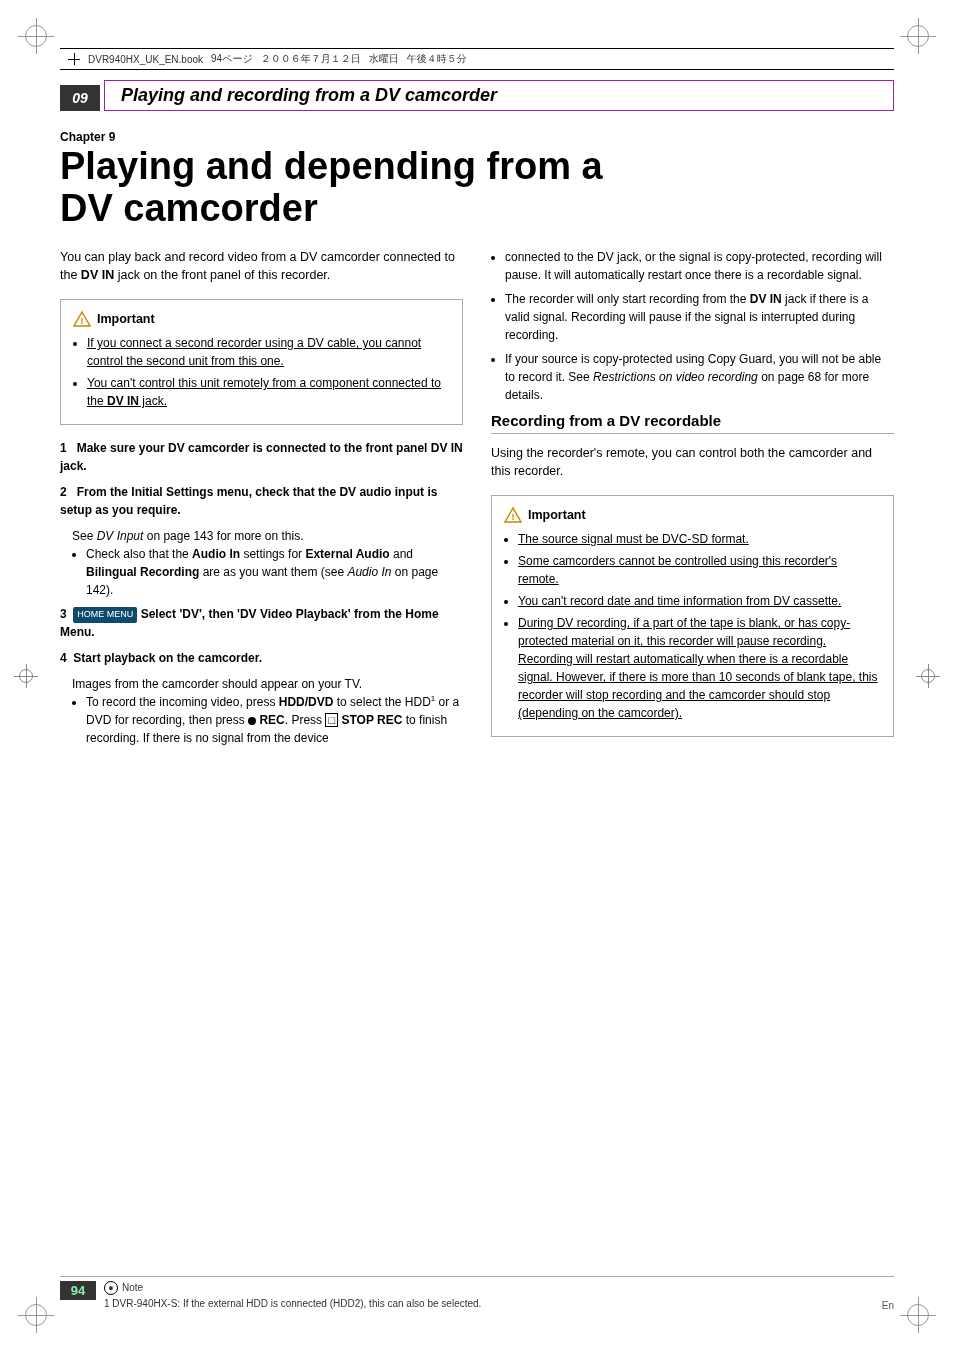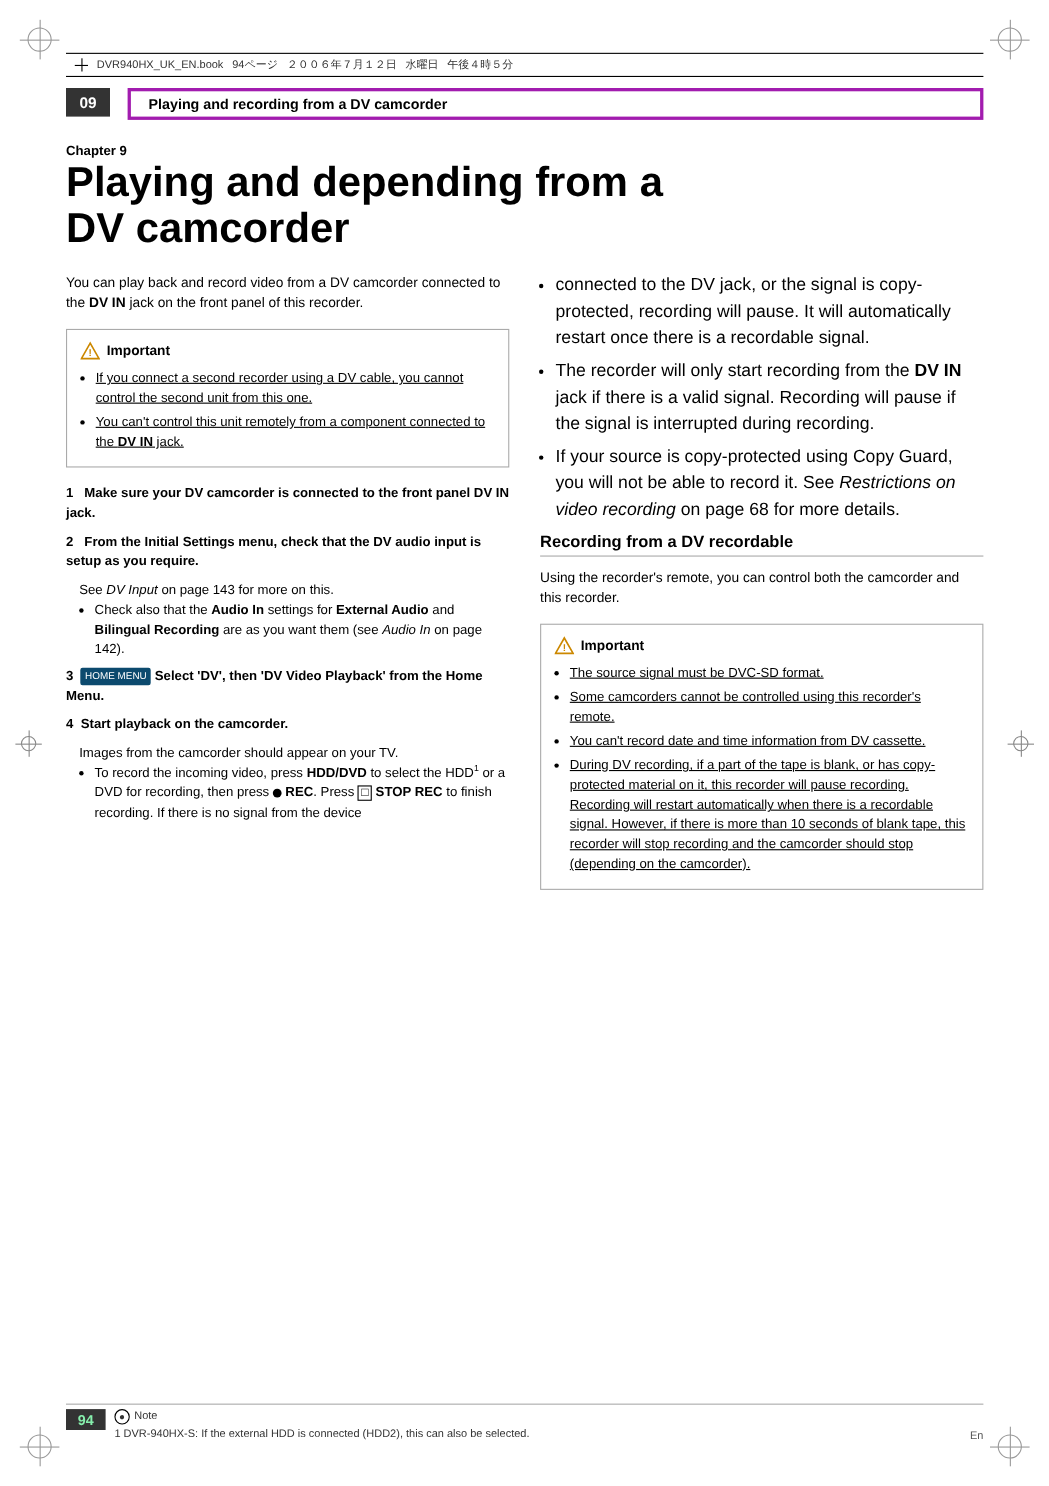--- a/index.html
+++ b/index.html
@@ -51,36 +51,37 @@
     .meta-bar .cross::before { width: 1px; height: 100%; left: 50%; top: 0; }
     .meta-bar .cross::after { width: 100%; height: 1px; top: 50%; left: 0; }
 
     
     .chapter-header {
       position: absolute;
       top: 80px;
       left: 60px;
       right: 60px;
       display: flex;
-      align-items: flex-start;
-      gap: 16px;
+      align-items: flex-end;
+      gap: 4px;
+      font-style: italic;
     }
     .chapter-num-box {
       background: #333;
       color: #fff;
       font-size: 14px;
       font-weight: bold;
       padding: 5px 12px;
       min-width: 40px;
       text-align: center;
     }
     .chapter-title-box {
-      border: 3px solid #a21caf;
+      border: 1px solid #a21caf;
       padding: 4px 16px;
-      font-size: 13px;
+      font-size: 18px;
       font-weight: bold;
       flex: 1;
     }
 
     
     .content {
       position: absolute;
       top: 120px;
       left: 60px;
       right: 60px;
@@ -182,21 +183,21 @@
     }
     .step-sub ul {
       padding-left: 14px;
     }
     .step-sub ul li {
       margin-bottom: 4px;
     }
 
     
     .right-bullets {
-      font-size: 16px;
+      font-size: 12px;
       line-height: 1.5;
       padding-left: 14px;
     }
     .right-bullets li {
       margin-bottom: 6px;
     }
 
     
     .home-menu-btn {
       background: #0c4a6e;

